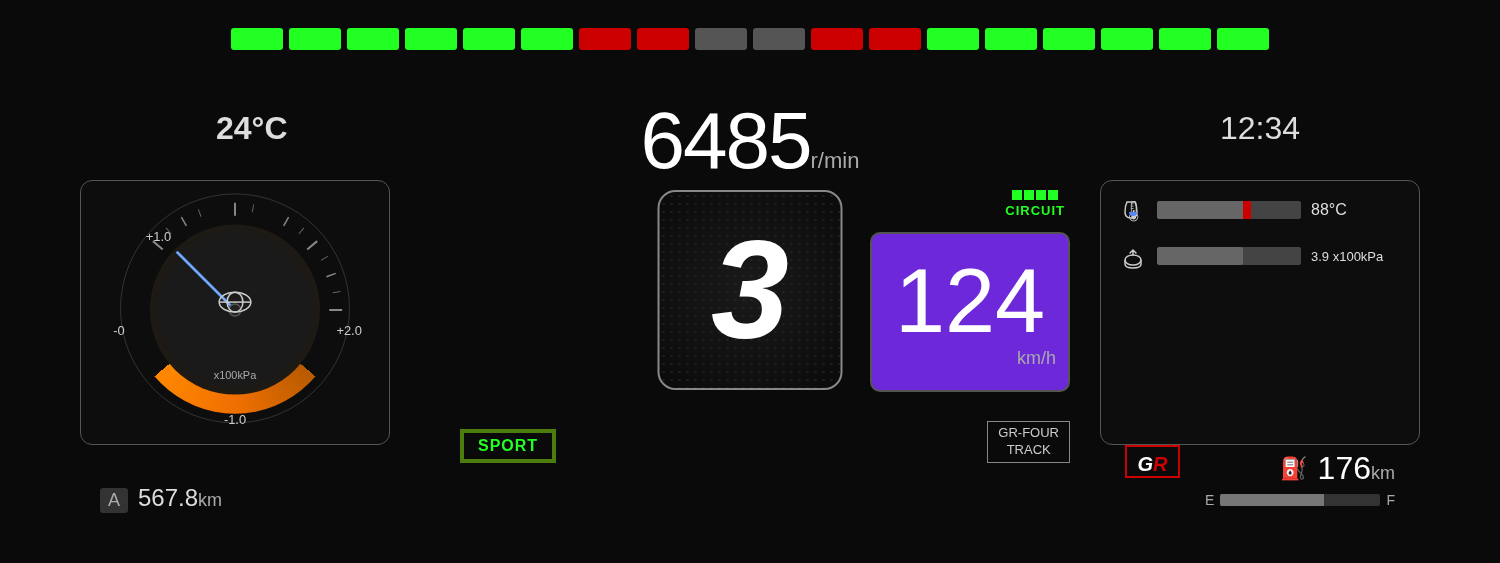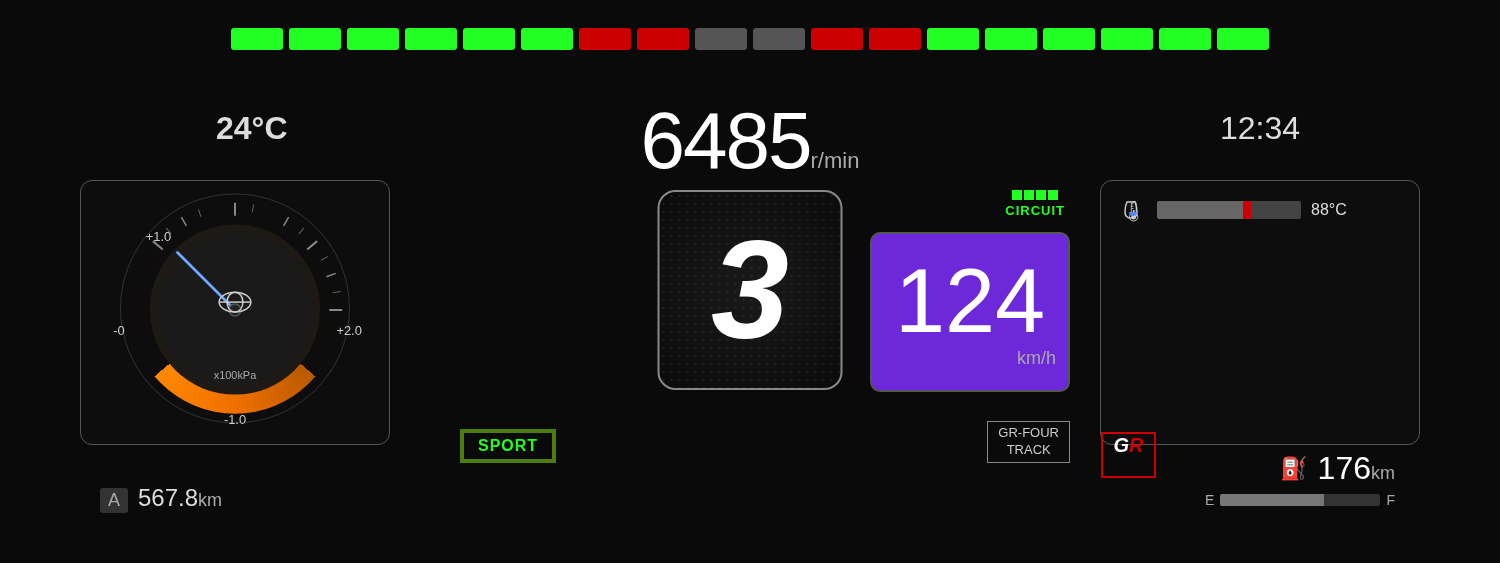--- a/index.html
+++ b/index.html
@@ -318,26 +318,26 @@
       font-size: 13px;
       color: #ccc;
       text-align: center;
       line-height: 1.3;
     }
 
     
     #gr-logo {
       position: absolute;
       bottom: 85px;
-      right: 344px;
+      right: 320px;
       width: 55px;
-      height: 46px;
+      height: 33px;
       border: 2px solid #cc0000;
       display: flex;
-      align-items: flex-start;
+      align-items: flex-end;
       justify-content: center;
     }
 
     #gr-logo-text {
       font-size: 20px;
       font-weight: bold;
       color: white;
       font-style: italic;
     }
 
@@ -546,20 +546,34 @@
     </div>
     <div class="info-bar-bg">
       <div class="info-bar-fill" style="width:65%">
         <div class="info-bar-red"></div>
       </div>
     </div>
     <span class="info-value">88°C</span>
   </div>
 
 
+  <div class="info-row">
+    <div class="info-icon">
+      <svg width="28" height="28" viewBox="0 0 28 28">
+        <ellipse cx="14" cy="18" rx="8" ry="5" fill="none" stroke="#ccc" stroke-width="1.5"></ellipse>
+        <path d="M6 18 L6 22 Q6 26 14 26 Q22 26 22 22 L22 18" fill="none" stroke="#ccc" stroke-width="1.5"></path>
+        <path d="M14 13 L14 8 M11 11 L14 8 L17 11" stroke="#ccc" stroke-width="1.5" fill="none" stroke-linecap="round"></path>
+      </svg>
+    </div>
+    <div class="info-bar-bg">
+      <div class="info-bar-fill" style="width:60%">
+      </div>
+    </div>
+    <span class="info-value" style="font-size:13px;">3.9 x100kPa</span>
+  </div>
 </div>
 
 <div id="sport-badge">SPORT</div>
 
 <div id="gr-four-badge">
   <div>GR-FOUR</div>
   <div>TRACK</div>
 </div>
 
 <div id="gr-logo">

